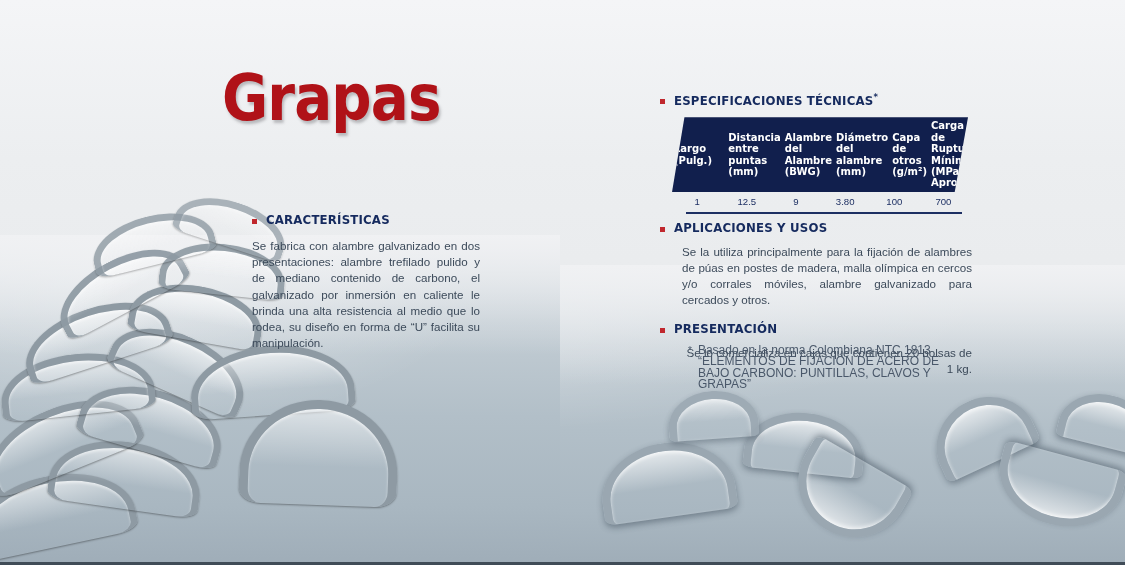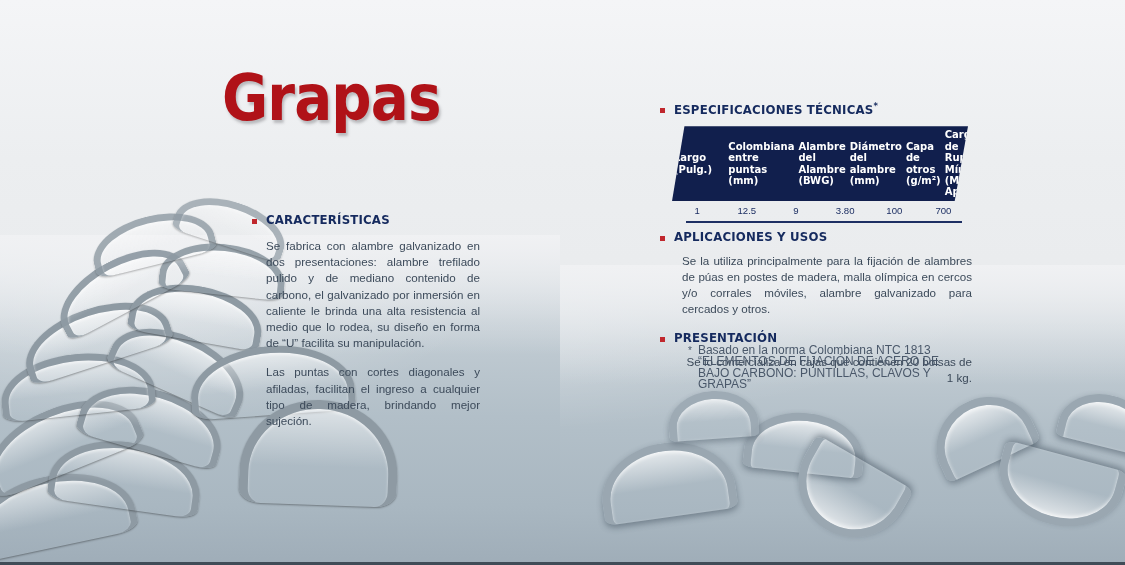--- a/index.html
+++ b/index.html
@@ -63,25 +63,25 @@
     color:#152a5e;transform:scaleX(.94);transform-origin:left center;white-space:nowrap;
   }
   .sec-title sup{font-size:9px;}
   p.body{
     margin:0;font-size:11.6px;line-height:16.2px;color:#3c4a5a;
     text-align:justify;font-family:"Liberation Sans",sans-serif;
   }
 
   
   .col-left{position:absolute;left:252px;top:212px;width:228px;}
-  .col-left .txt{margin-left:14px;margin-top:11px;}
+  .col-left .txt{margin-top:11px;}
   .col-left p.body + p.body{margin-top:13px;}
 
   
-  .col-right{position:absolute;left:660px;top:101px;width:312px;}
+  .col-right{position:absolute;left:660px;top:92px;width:312px;}
   .block{margin-bottom:0;}
   .block .txt{margin-left:22px;margin-top:9px;width:290px;}
 
   
   .table-wrap{margin-left:12px;margin-top:9px;width:296px;}
   .thead{
     position:relative;background:#111f4d;height:75px;
     clip-path:polygon(4.2% 0, 100% 0, 95.5% 100%, 0 100%);
     display:flex;align-items:center;
   }
@@ -154,40 +154,39 @@
 
   <div class="title">Grapas</div>
 
   <div class="col-left">
     <div class="sec-head">
       <span class="bullet"></span>
       <span class="sec-title">CARACTERÍSTICAS</span>
     </div>
     <div class="txt">
       <p class="body">Se fabrica con alambre galvanizado en dos presentaciones: alambre trefilado pulido y de mediano contenido de carbono, el galvanizado por inmersión en caliente le brinda una alta resistencia al medio que lo rodea, su diseño en forma de “U” facilita su manipulación.</p>
-      <p class="body">Las puntas con cortes diagonales y afiladas, facilitan el ingreso a cualquier tipo de madera, brindando mejor sujeción.</p>
     </div>
   </div>
 
   <div class="col-right">
 
     <div class="block">
       <div class="sec-head">
         <span class="bullet"></span>
         <span class="sec-title"><span>ESPECIFICACIONES TÉCNICAS</span><sup>*</sup></span>
       </div>
 
       <div class="table-wrap">
         <div class="thead">
           <div class="th c0">
             <div>Largo</div>
               <div>(Pulg.)</div>
           </div>
           <div class="th">
-            <div>Colombiana</div>
+            <div>Distancia</div>
               <div>entre</div>
               <div>puntas</div>
               <div>(mm)</div>
           </div>
           <div class="th">
             <div>Alambre</div>
               <div>del</div>
               <div>Alambre</div>
               <div>(BWG)</div>
           </div>

